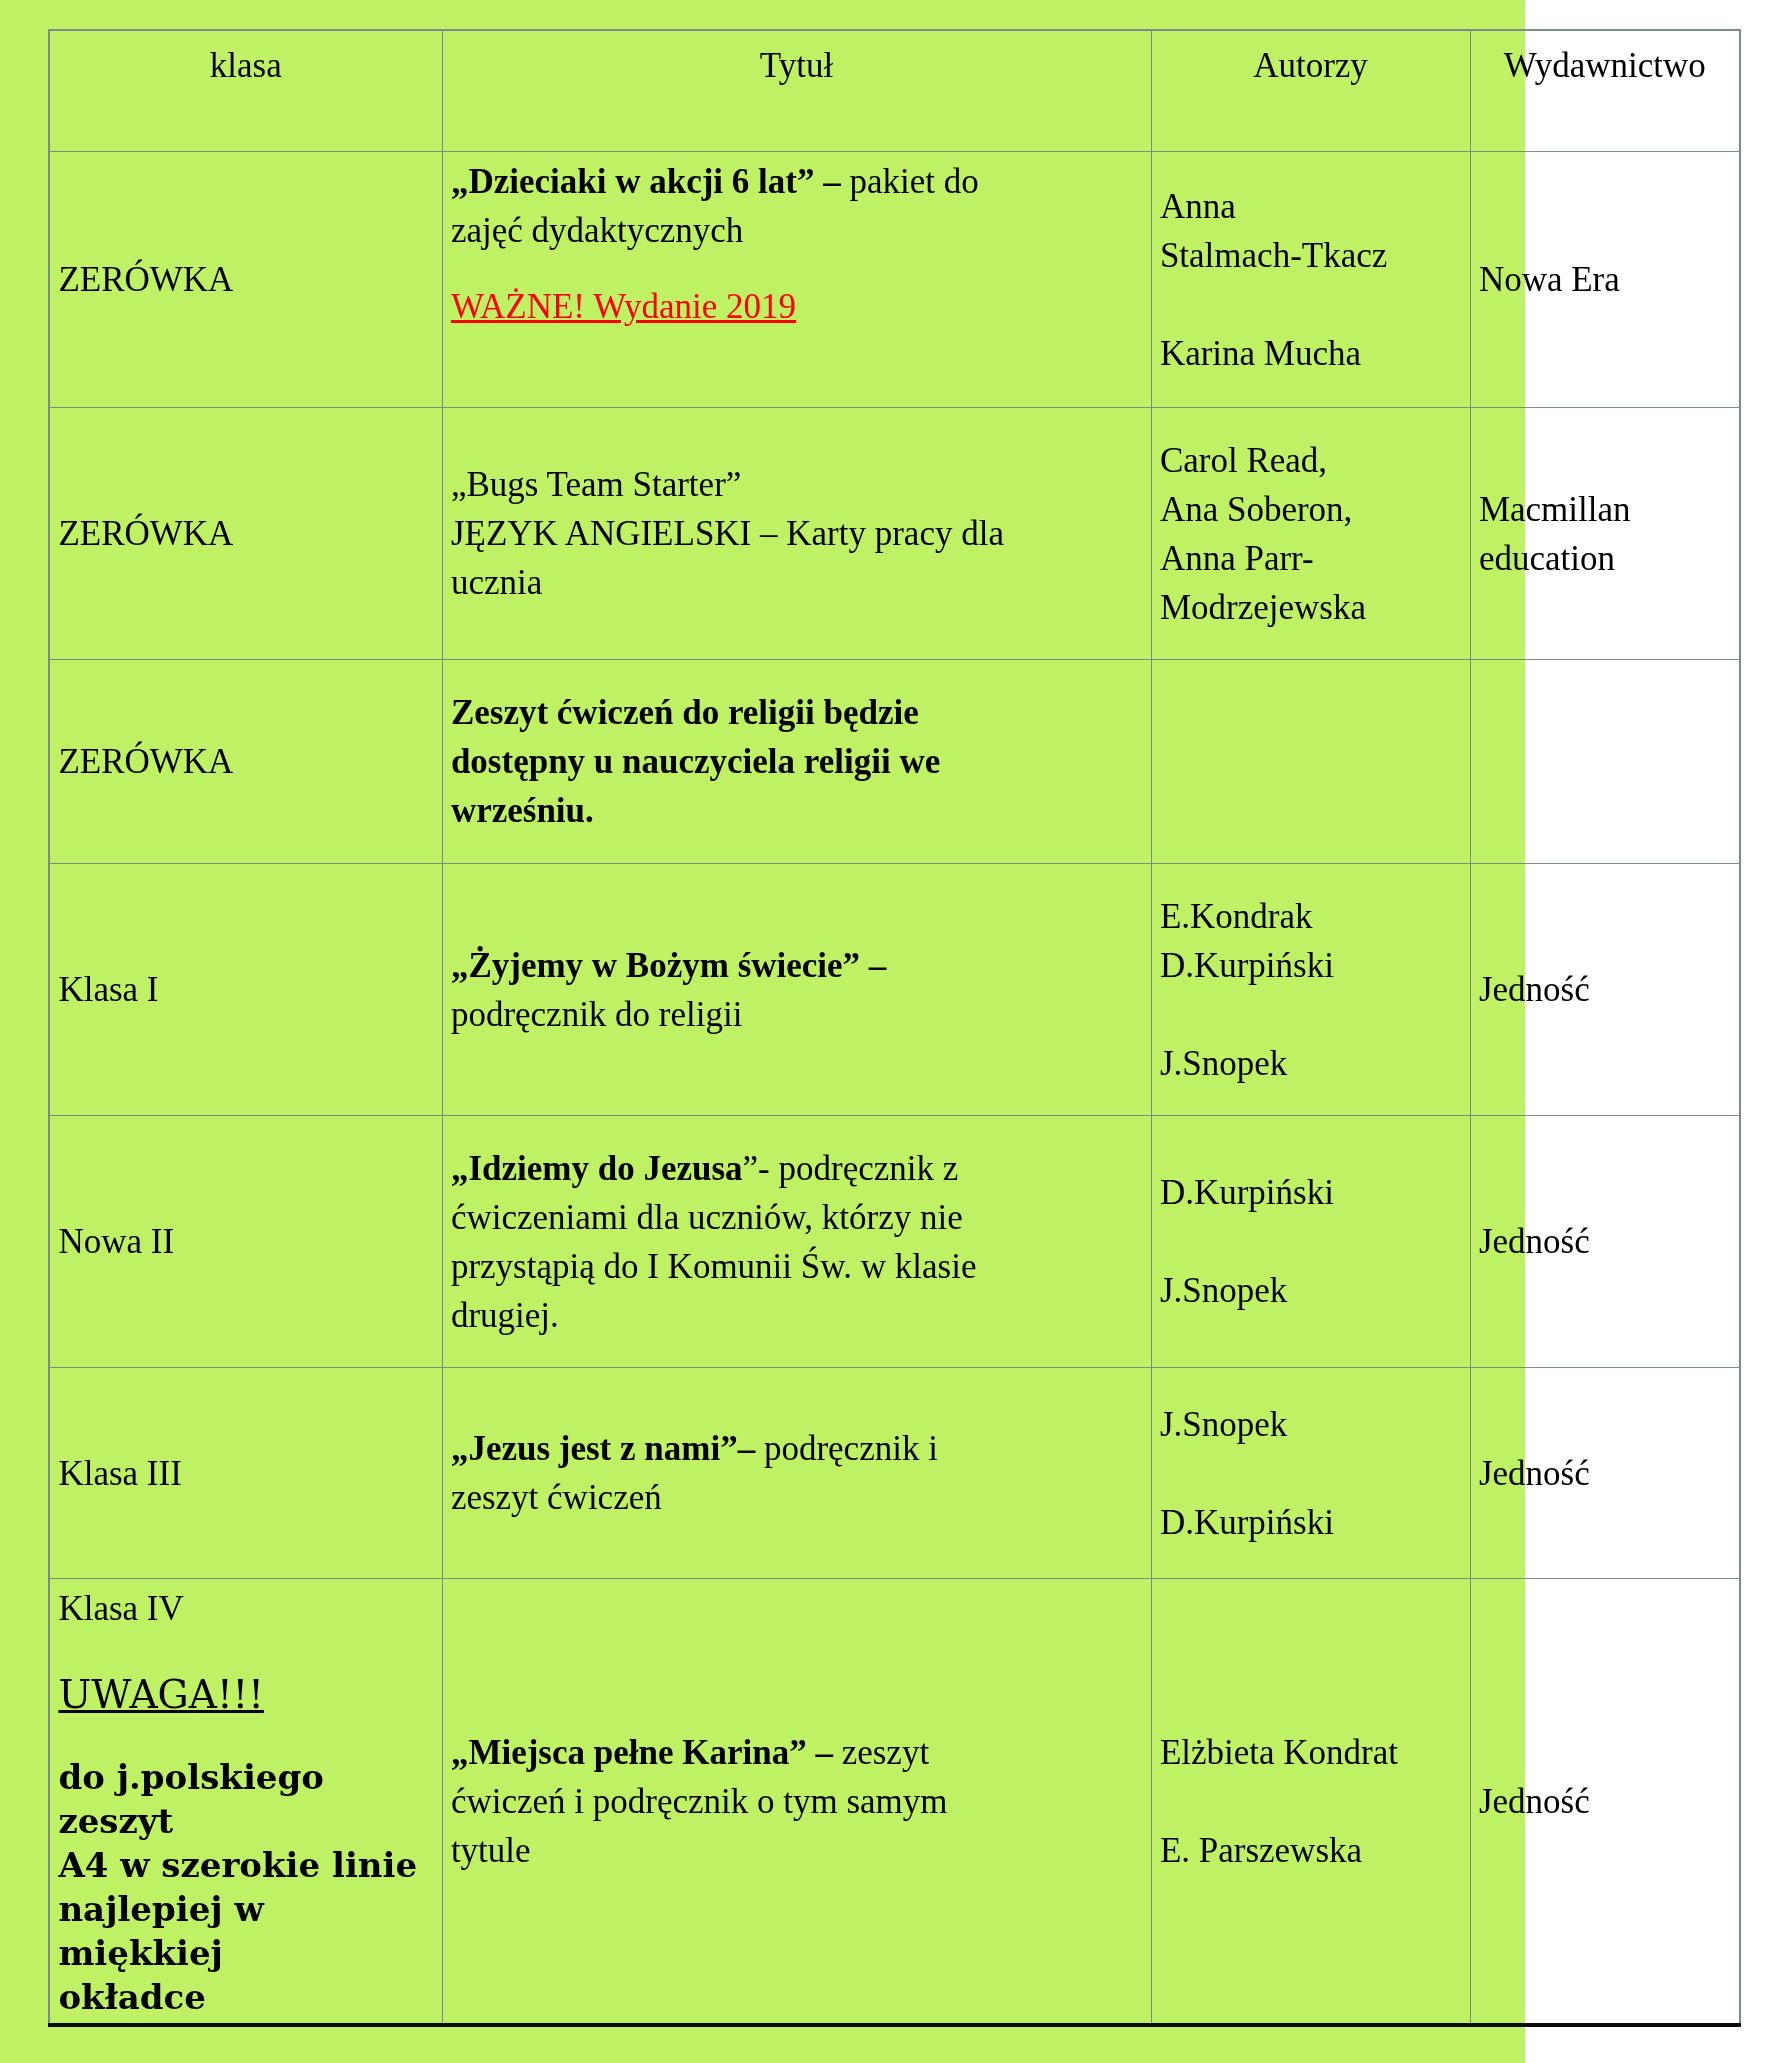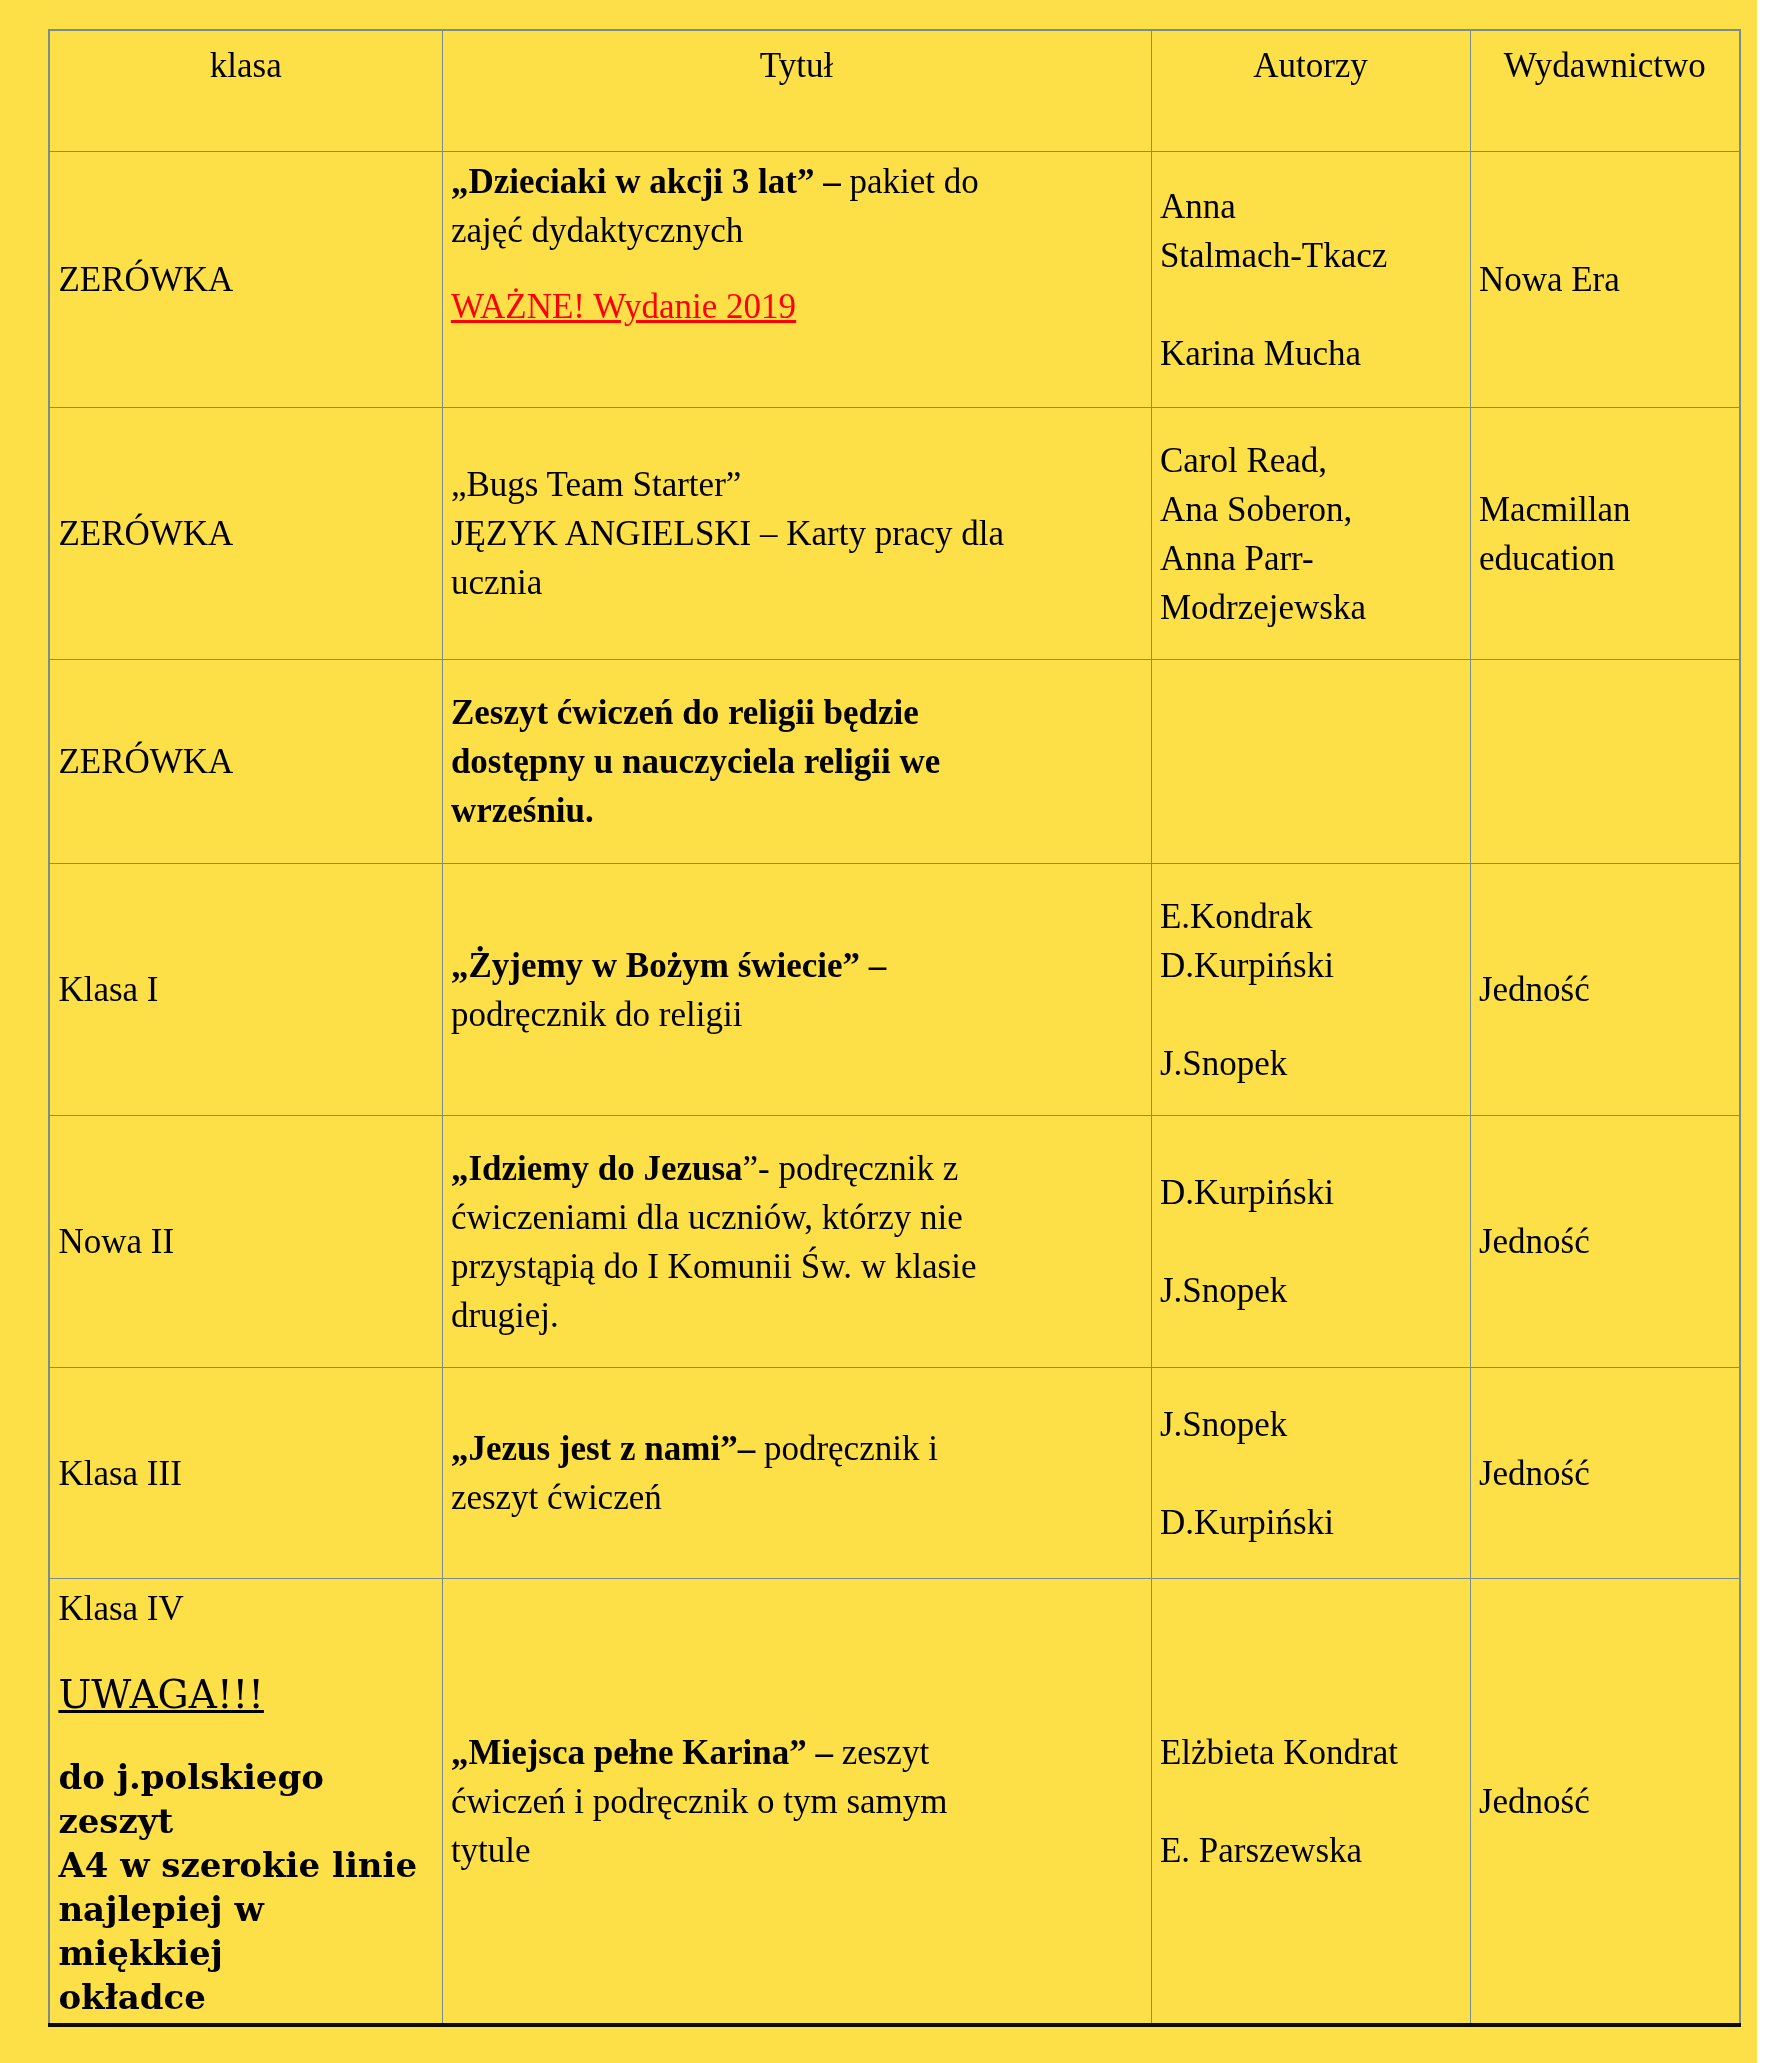--- a/index.html
+++ b/index.html
@@ -2,28 +2,27 @@
 <html style="font-size:13.4px"><head>
 <meta charset="utf-8">
 <style>
   html, body {
     margin: 0;
     padding: 0;
     background: #ffffff;
   }
   .page {
     position: relative;
-    width: 1749px;
+    width: 1525px;
     height: 2063px;
-    background: #fde047;
+    background: #bef264;
     font-family: "Liberation Serif", "DejaVu Serif", serif;
     font-size: 35px;
     line-height: 49px;
     color: #000000;
-    padding-left: 8px;
   }
   table.booklist {
     position: absolute;
     left: 48px;
     top: 29px;
     width: 1691px;
     border-collapse: collapse;
     table-layout: fixed;
     border: 2.5px solid #7b8d8b;
     border-bottom: 4.2px solid #0c0c0c;
@@ -93,21 +92,21 @@
         <th>Tytuł</th>
         <th>Autorzy</th>
         <th>Wydawnictwo</th>
       </tr>
     </thead>
     <tbody>
 
       <tr class="r1">
         <td>ZERÓWKA</td>
         <td class="vtop">
-          <span class="b pre">„Dzieciaki w akcji 3 lat” – </span><span class="pre">pakiet do
+          <span class="b pre">„Dzieciaki w akcji 6 lat” – </span><span class="pre">pakiet do
 zajęć dydaktycznych</span>
           <div class="note-row">
             <span class="note">WAŻNE! Wydanie 2019</span>
           </div>
         </td>
         <td class="pre">Anna
 Stalmach-Tkacz
 
 Karina Mucha</td>
         <td class="pre">Nowa Era</td>

